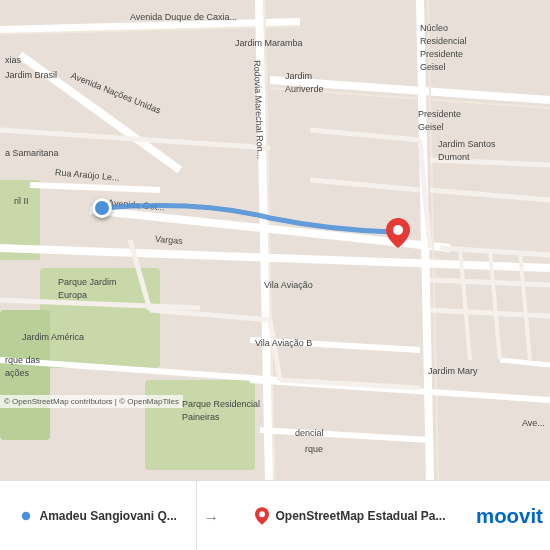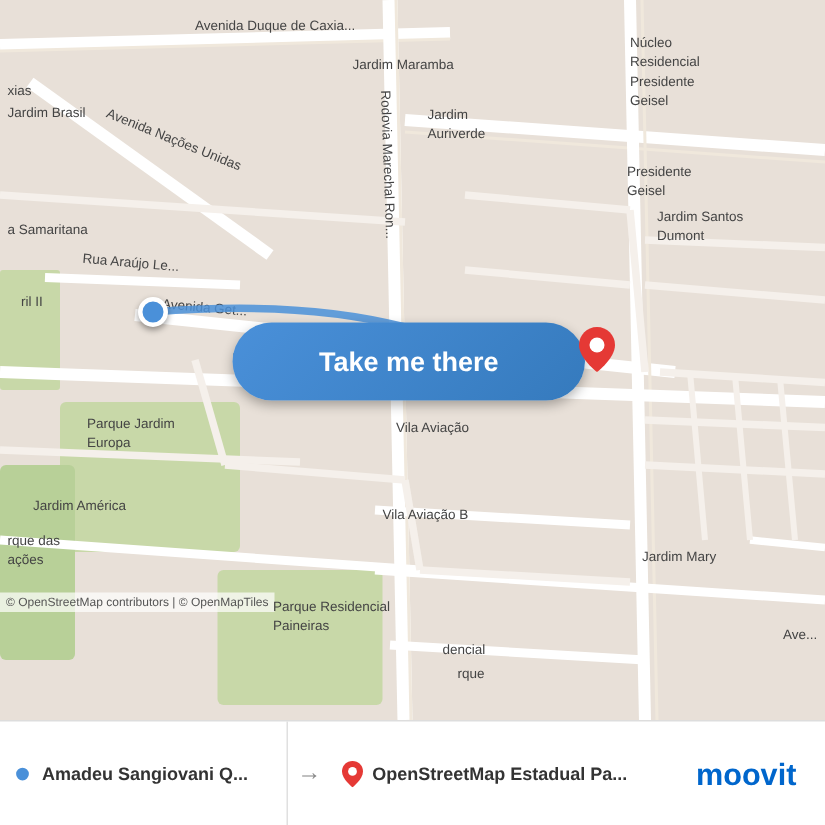--- a/index.html
+++ b/index.html
@@ -89,20 +89,21 @@
       align-items: center;
       border-top: 1px solid #ddd;
     }
 
     .bottom-section {
       flex: 1;
       display: flex;
       align-items: center;
       padding: 0 8px;
       height: 100%;
+      justify-content: center;
     }
 
     .bottom-section.left {
       border-right: 1px solid #e0e0e0;
     }
 
     .place-info {
       display: flex;
       flex-direction: column;
       overflow: hidden;
@@ -114,21 +115,20 @@
       color: #333;
       white-space: nowrap;
       overflow: hidden;
       text-overflow: ellipsis;
     }
 
     .moovit-logo {
       display: flex;
       align-items: center;
       justify-content: flex-end;
-      padding-right: 12px;
     }
 
     .moovit-logo svg {
       height: 28px;
     }
 
     .arrow-icon {
       color: #888;
       font-size: 16px;
       margin: 0 6px;
@@ -242,23 +242,20 @@
   <div class="map-label" style="top:338px;left:255px;">Vila Aviação B</div>
   <div class="map-label" style="top:366px;left:428px;">Jardim Mary</div>
   <div class="map-label" style="top:398px;left:182px;line-height:13px;">Parque Residencial<br>Paineiras</div>
   <div class="map-label" style="top:428px;left:295px;">dencial</div>
   <div class="map-label" style="top:444px;left:305px;">rque</div>
   <div class="map-label" style="top:418px;left:498px;margin-left:24px;">Ave...</div>
   <div class="map-label" style="top:196px;left:2px;margin-left:12px;">ril II</div>
 
   <div class="origin-marker"></div>
 
-  <button id="take-me-there-btn">
-    <span>Take me there</span>
-  </button>
 
   <div class="dest-marker">
     <svg viewBox="0 0 24 30" xmlns="http://www.w3.org/2000/svg">
       <path d="M12 0C5.37 0 0 5.37 0 12c0 9 12 18 12 18s12-9 12-18C24 5.37 18.63 0 12 0z" fill="#e53935"></path>
       <circle cx="12" cy="12" r="5" fill="white"></circle>
     </svg>
   </div>
 
   <div class="attribution">
     <span>© OpenStreetMap contributors | © OpenMapTiles</span>

